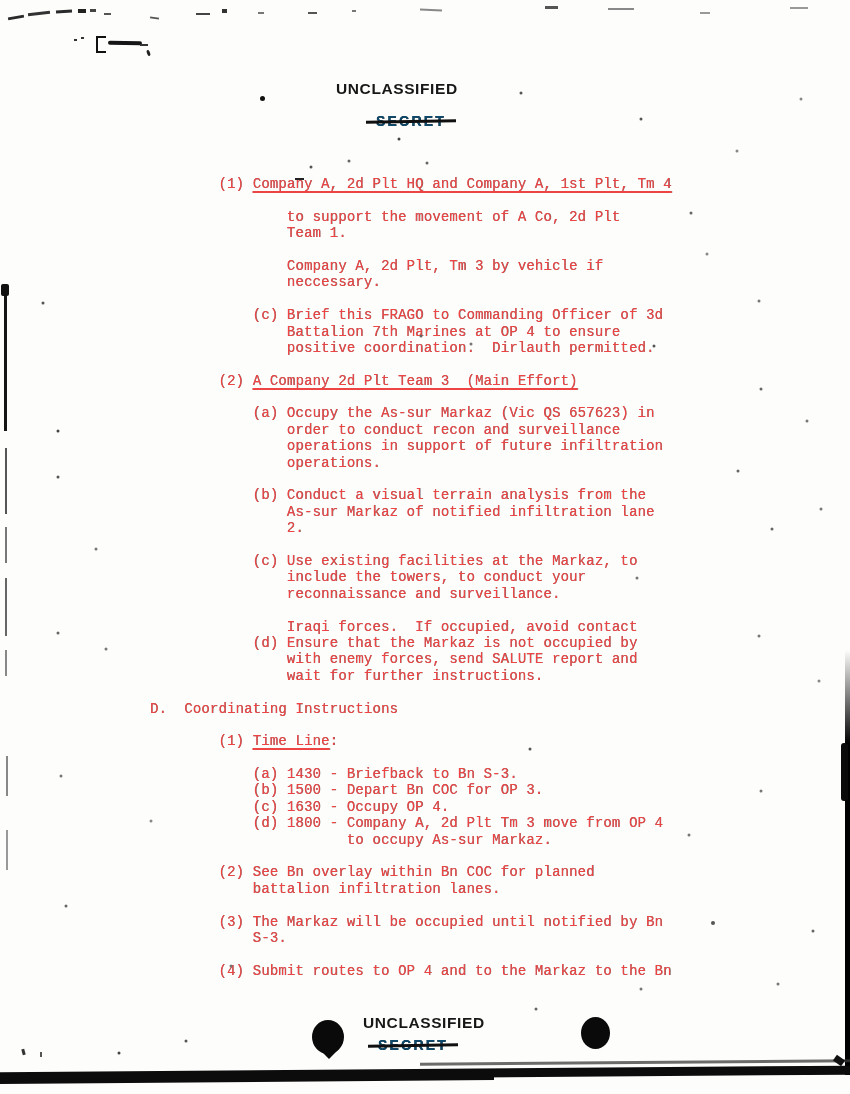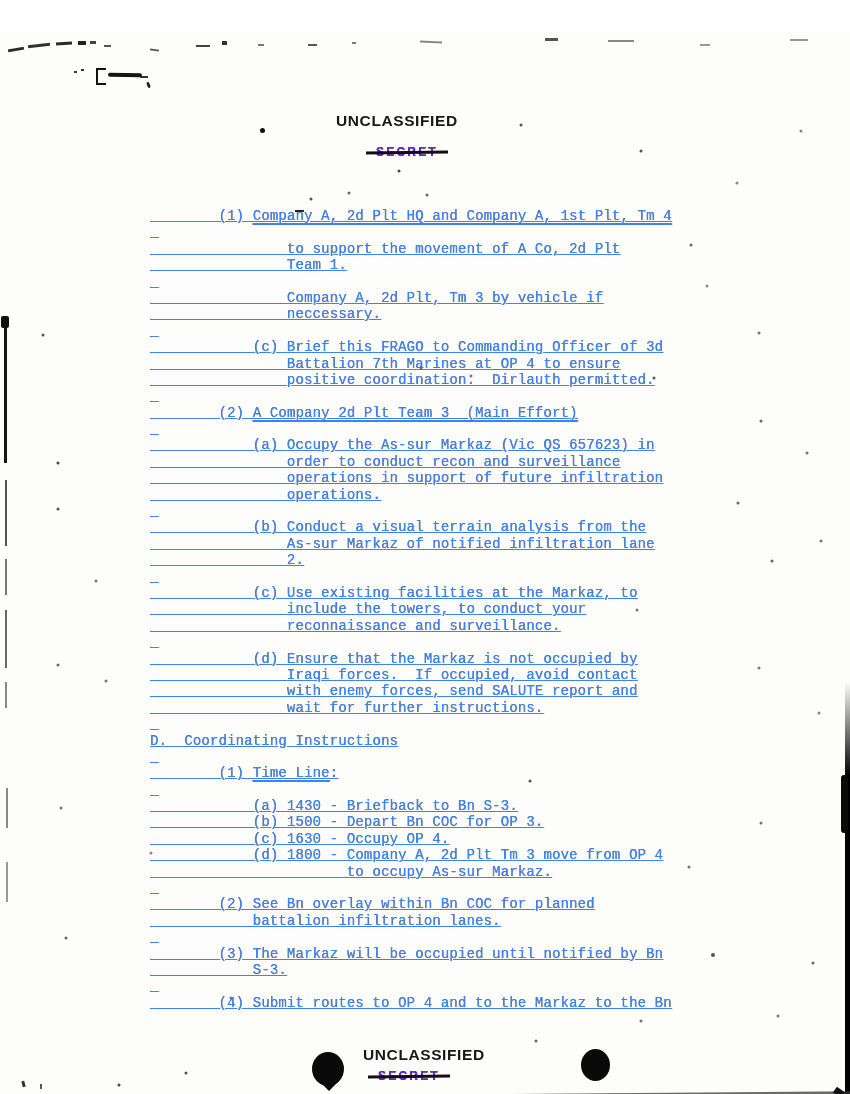--- a/index.html
+++ b/index.html
@@ -1,46 +1,45 @@
 <!DOCTYPE html>
 <html><head>
 <meta charset="utf-8">
 <style>
   html,body{margin:0;padding:0;}
   body{
     width:850px;height:1094px;position:relative;background:#ffffff;
     font-family:"Liberation Mono","DejaVu Sans Mono",monospace;
     overflow:hidden;
   }
-  .page{position:absolute;inset:0;background:#fdfdfc;overflow:hidden;margin-top:32px;}
+  .page{position:absolute;inset:0;background:#fdfdfc;overflow:hidden;}
 
   
   .sans{
     font-family:"Liberation Sans","DejaVu Sans",sans-serif;
     font-weight:700;color:#171717;position:absolute;white-space:nowrap;
   }
   .banner-top{left:336px;top:80px;font-size:15.5px;letter-spacing:0.6px;}
   .banner-bottom{left:363px;top:1014px;font-size:15.5px;letter-spacing:0.6px;}
   .struck{
-    position:absolute;display:inline-block;font-size:12px;letter-spacing:2.2px;
-    color:#6d28d9;text-shadow:0 0 0.6px #000;
+    position:absolute;display:inline-block;font-size:14px;letter-spacing:2.2px;
+    color:#0c4a6e;text-shadow:0 0 0.6px #000;
   }
   .struck::after{
     content:"";position:absolute;left:-10px;right:-10px;top:46%;height:3px;
     background:#101010;transform:rotate(-0.8deg);
   }
   .struck-top{left:376px;top:113px;}
   .struck-bottom{left:378px;top:1037px;}
 
   
   .doc{
     position:absolute;left:150px;top:176px;
-    font-size:14px;letter-spacing:0.15px;color:#3b82f6;
+    font-size:14px;letter-spacing:0.15px;color:#ef4444;
     text-shadow:0.3px 0 0 rgba(0,0,0,0.55);
-    text-decoration:underline;
   }
   .dline{white-space:pre;height:16.4px;line-height:16.4px;}
   .und{
     text-decoration:underline;
     text-underline-offset:3px;
     text-decoration-thickness:1.5px;
   }
 
   
   .art{position:absolute;background:#222;}
@@ -108,22 +107,22 @@
       <div class="dline">                operations.</div>
       <div class="dline">&nbsp;</div>
       <div class="dline">            (b) Conduct a visual terrain analysis from the</div>
       <div class="dline">                As-sur Markaz of notified infiltration lane</div>
       <div class="dline">                2.</div>
       <div class="dline">&nbsp;</div>
       <div class="dline">            (c) Use existing facilities at the Markaz, to</div>
       <div class="dline">                include the towers, to conduct your</div>
       <div class="dline">                reconnaissance and surveillance.</div>
       <div class="dline">&nbsp;</div>
+      <div class="dline">                Iraqi forces.  If occupied, avoid contact</div>
       <div class="dline">            (d) Ensure that the Markaz is not occupied by</div>
-      <div class="dline">                Iraqi forces.  If occupied, avoid contact</div>
       <div class="dline">                with enemy forces, send SALUTE report and</div>
       <div class="dline">                wait for further instructions.</div>
       <div class="dline">&nbsp;</div>
       <div class="dline">D.  Coordinating Instructions</div>
       <div class="dline">&nbsp;</div>
       <div class="dline"><span>        (1) </span><span class="und">Time Line</span><span>:</span></div>
       <div class="dline">&nbsp;</div>
       <div class="dline">            (a) 1430 - Briefback to Bn S-3.</div>
       <div class="dline">            (b) 1500 - Depart Bn COC for OP 3.</div>
       <div class="dline">            (c) 1630 - Occupy OP 4.</div>

